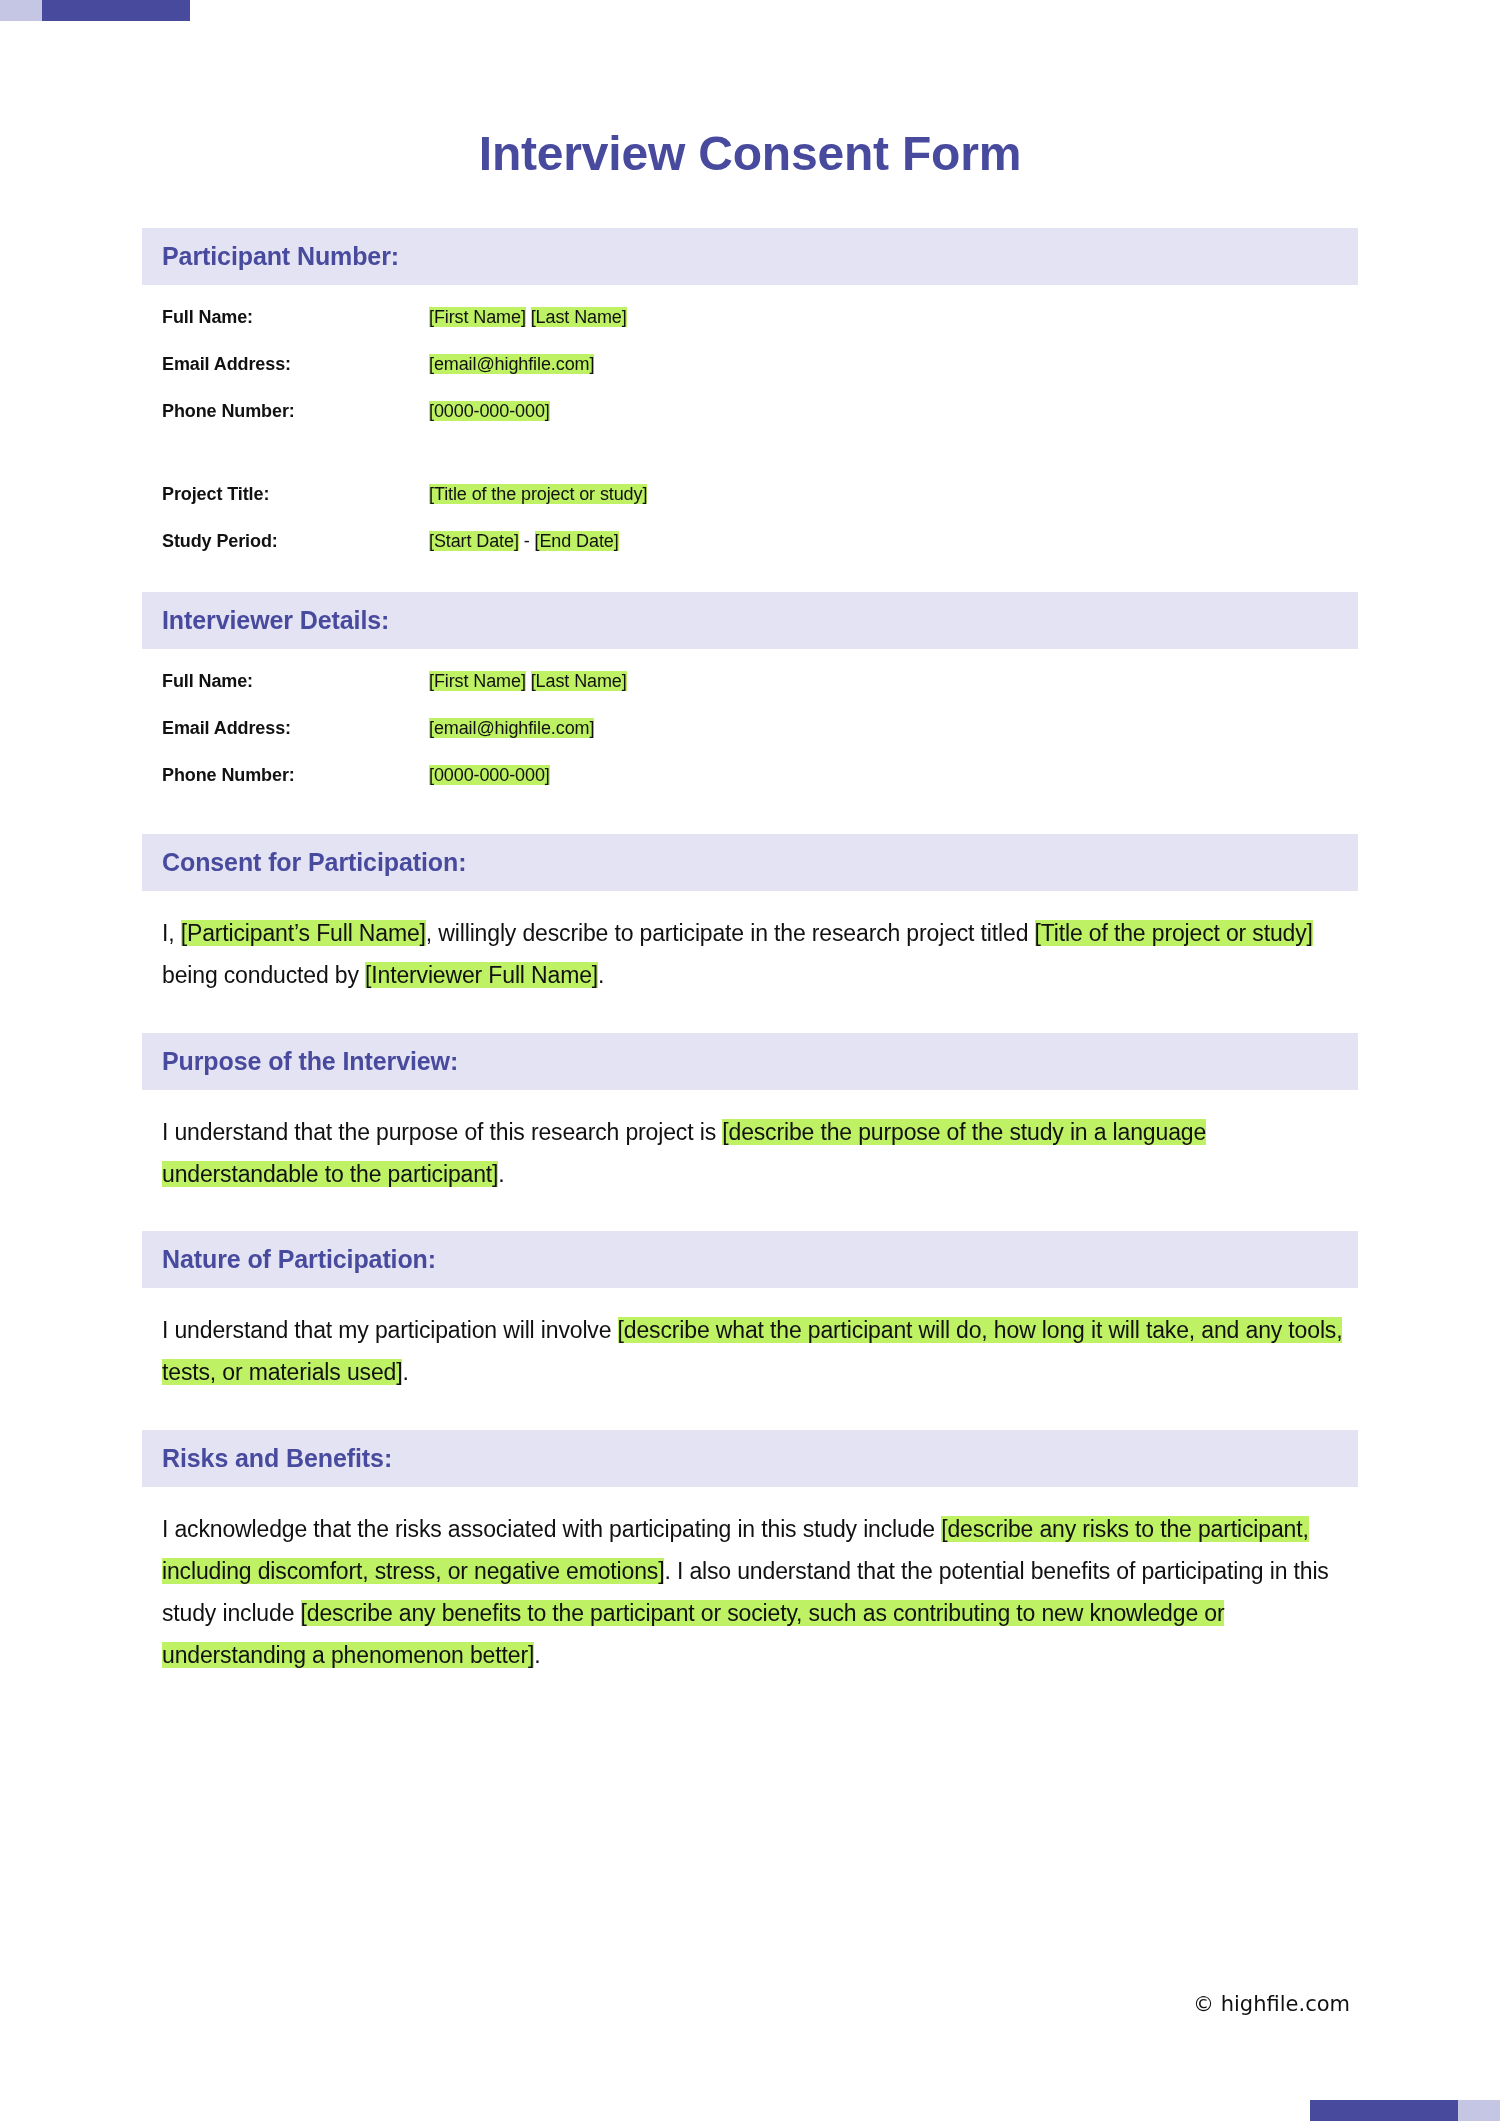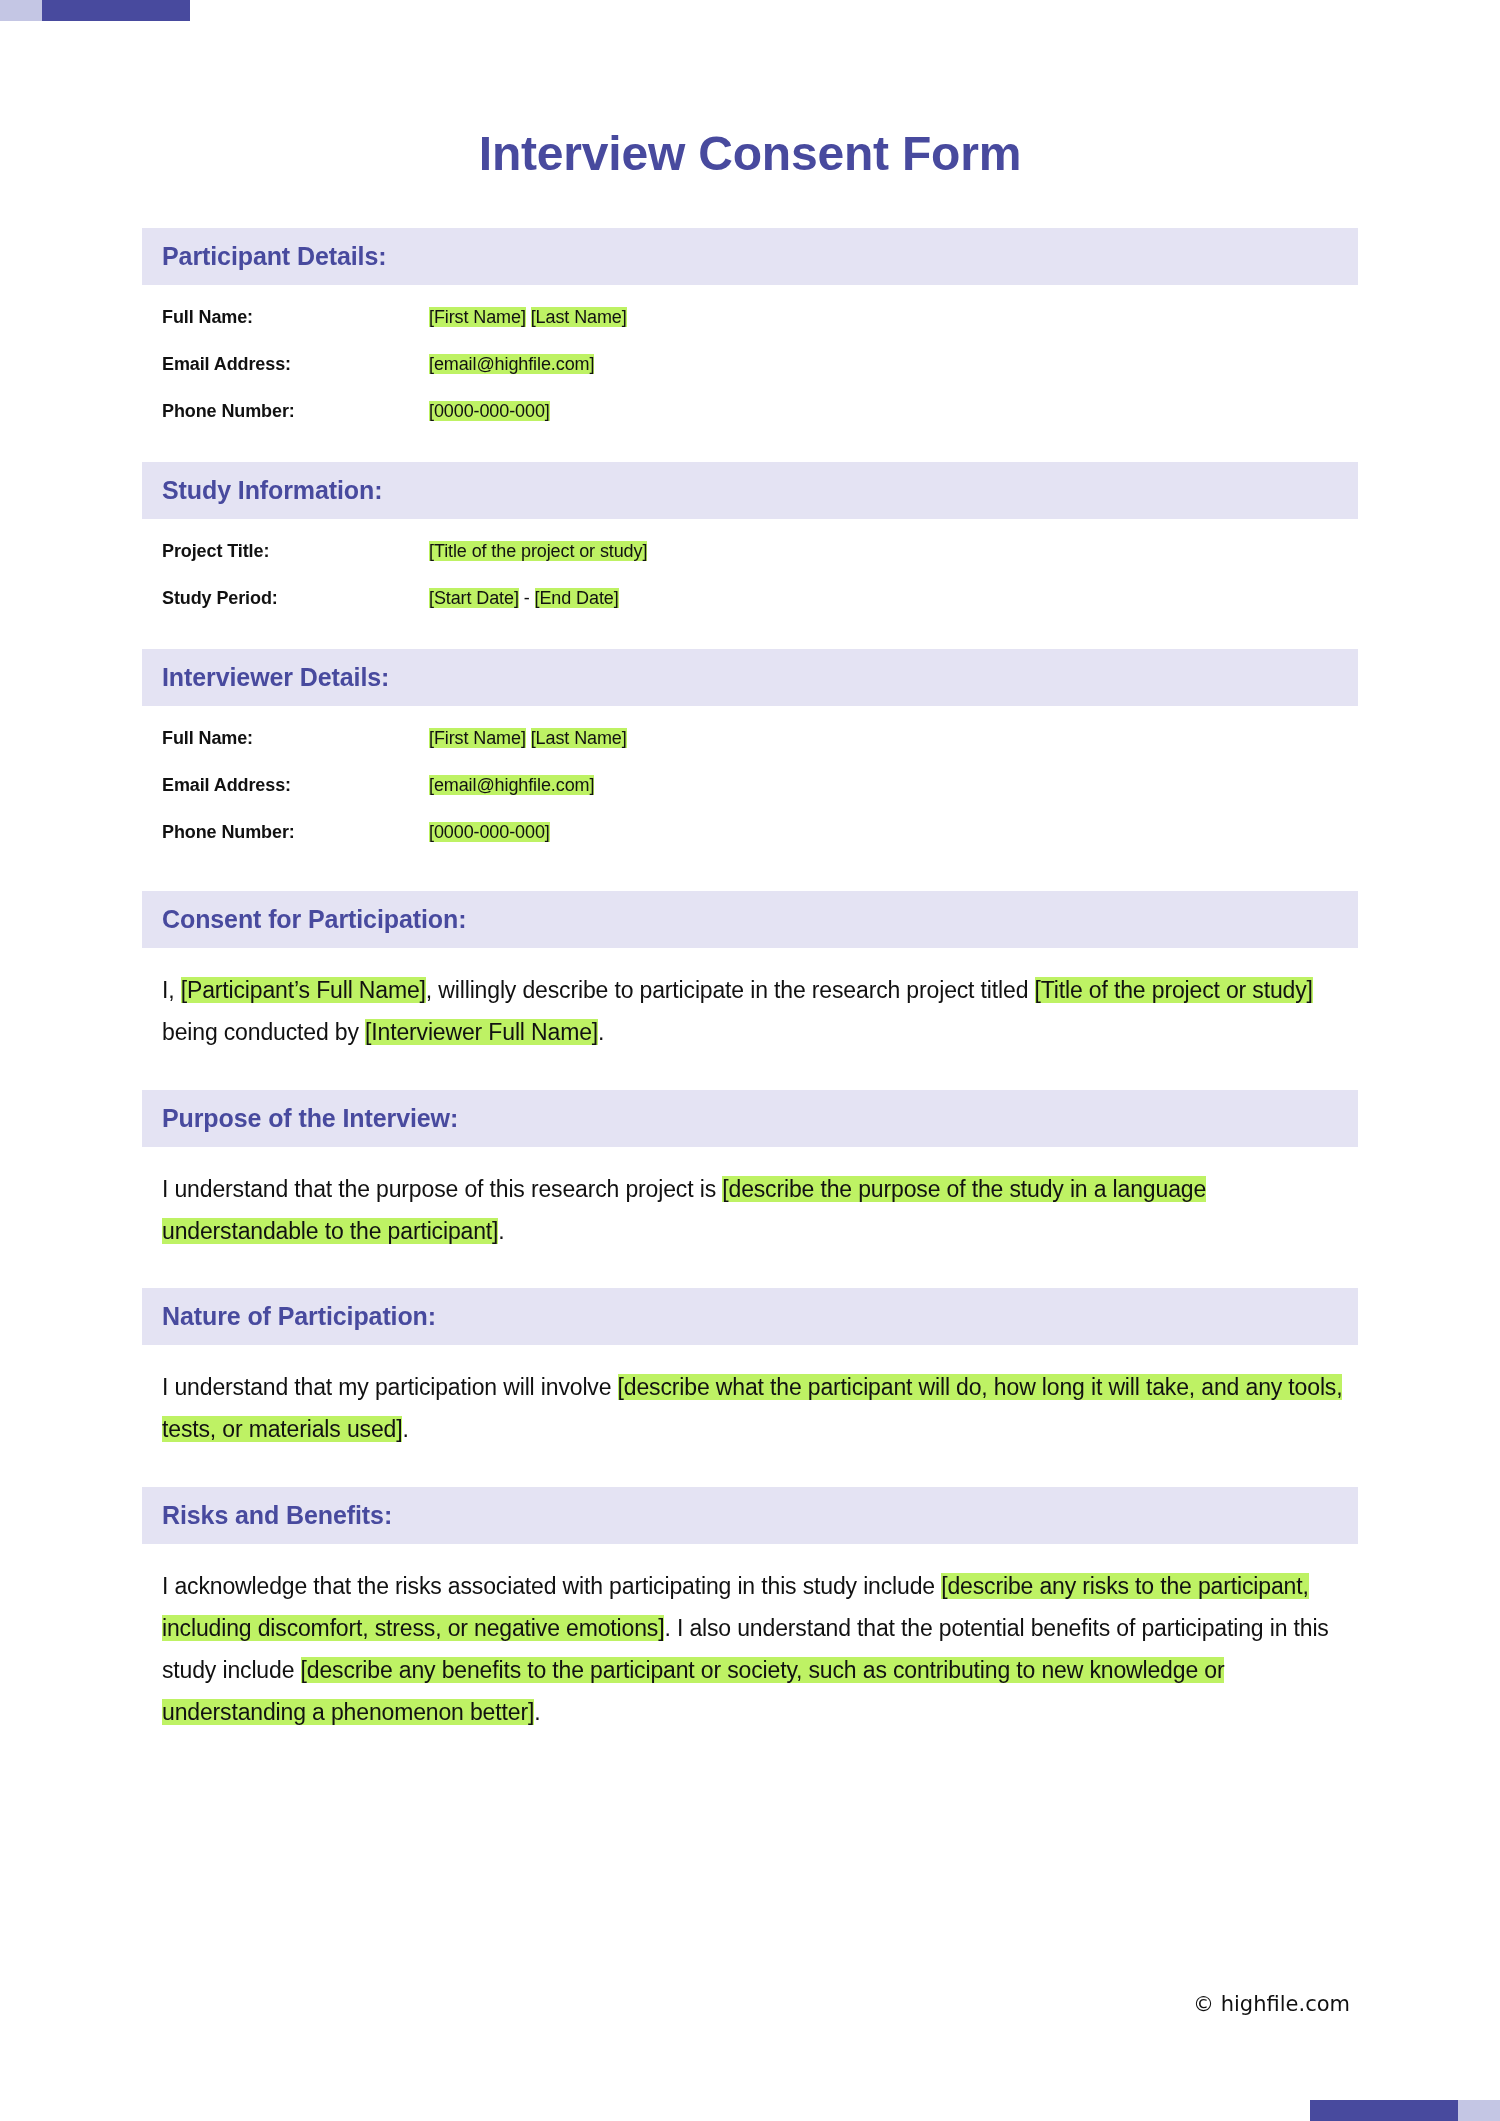--- a/index.html
+++ b/index.html
@@ -146,42 +146,39 @@
   <div class="corner-tl-light"></div>
   <div class="corner-tl-dark"></div>
   <div class="corner-br-dark"></div>
   <div class="corner-br-light"></div>
 
   <div class="doc-title">Interview Consent Form</div>
 
   <div class="content">
 
     <div class="band">
-      <span class="band-title">Participant Details:</span>
+      <span class="band-title">Participant Number:</span>
     </div>
     <div class="fields">
       <div class="field-row">
         <span class="field-label">Full Name:</span>
         <span class="field-value"><span class="hl">[First Name]</span><span> </span><span class="hl">[Last Name]</span></span>
       </div>
       <div class="field-row">
         <span class="field-label">Email Address:</span>
         <span class="field-value"><span class="hl">[email@highfile.com]</span></span>
       </div>
       <div class="field-row">
         <span class="field-label">Phone Number:</span>
         <span class="field-value"><span class="hl">[0000-000-000]</span></span>
       </div>
     </div>
 
     <div class="gap-sm"></div>
 
-    <div class="band">
-      <span class="band-title">Study Information:</span>
-    </div>
     <div class="fields">
       <div class="field-row">
         <span class="field-label">Project Title:</span>
         <span class="field-value"><span class="hl">[Title of the project or study]</span></span>
       </div>
       <div class="field-row">
         <span class="field-label">Study Period:</span>
         <span class="field-value"><span class="hl">[Start Date]</span><span> - </span><span class="hl">[End Date]</span></span>
       </div>
     </div>

